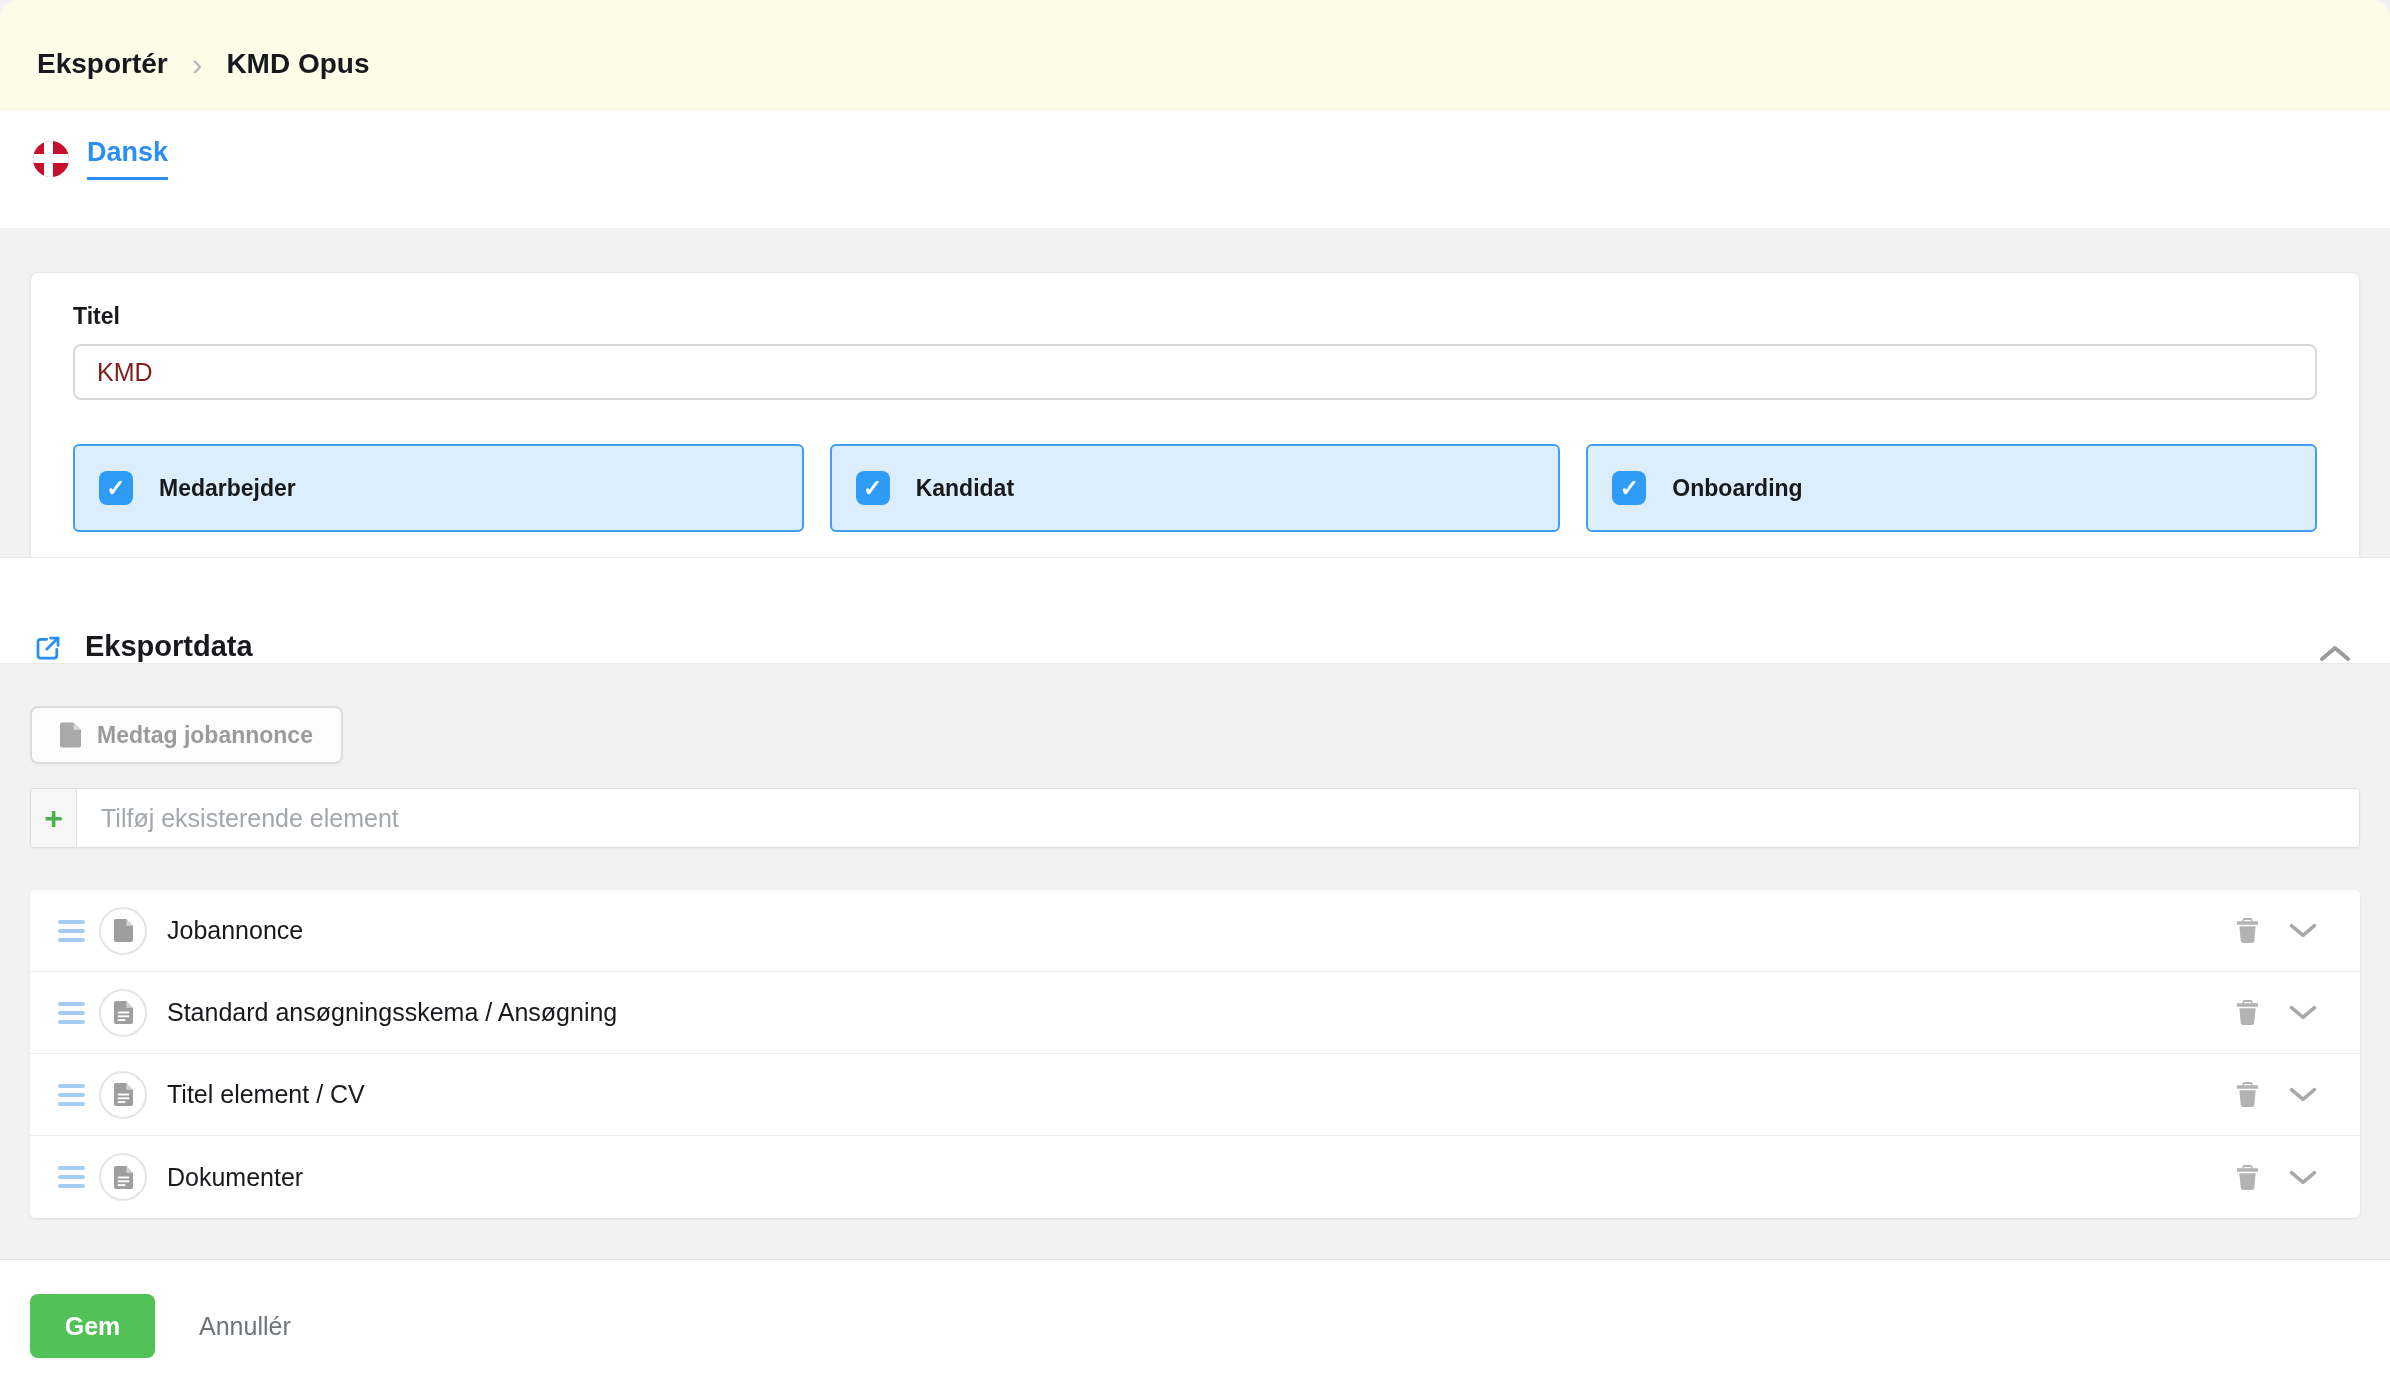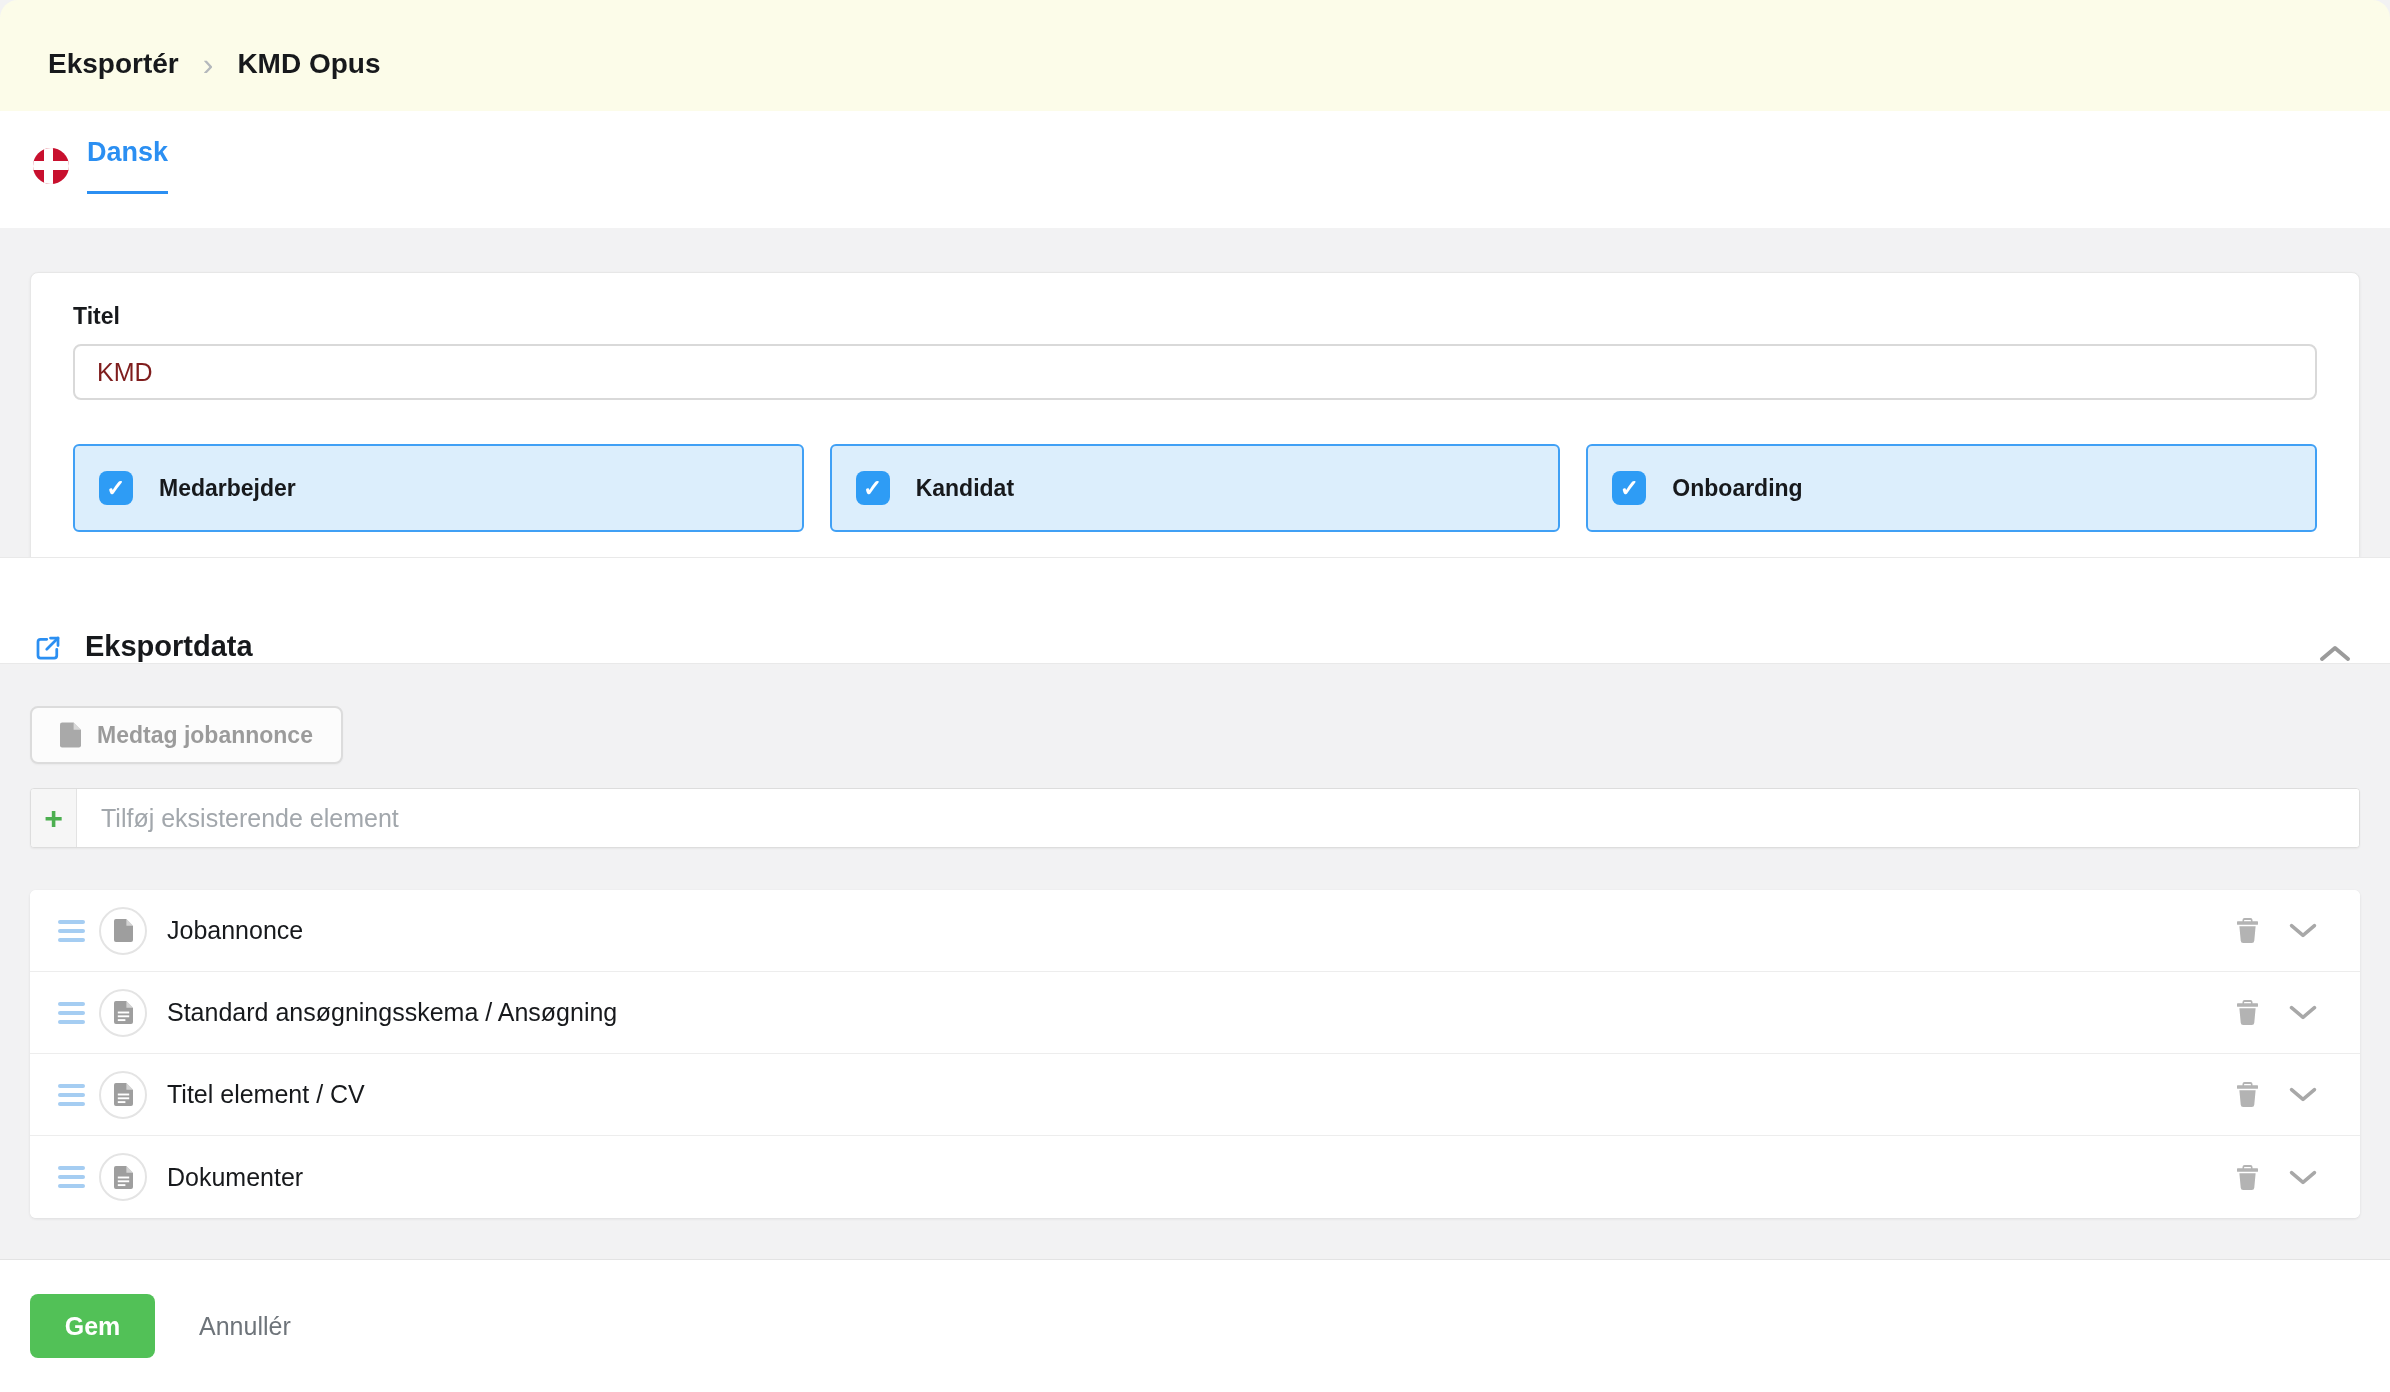--- a/index.html
+++ b/index.html
@@ -9,41 +9,41 @@
     background:#f2f2f3;
     position:relative;
     color:#17191c;
     overflow:hidden;
   }
 
   
   .banner {
     position:absolute; top:0; left:0; right:0; height:128px;
     background:#fcfce9; border-bottom:1px solid #e2e2d6;
-    display:flex; align-items:center; padding:0 48px;border-radius:18px;
+    display:flex; align-items:center; padding:0 37px;border-radius:18px;
   }
   .crumb { font-size:28px; font-weight:700; color:#17191c; }
   .crumb.link { cursor:pointer; }
   .crumb-sep { font-size:32px; color:#b4b8bc; margin:0 24px; font-weight:400; line-height:1; }
 
   
   .lang-row { position:absolute; top:111px; left:0; right:0; height:117px; background:#ffffff; }
   .lang-tab {
     position:absolute; left:33px; top:26px;
     display:flex; align-items:center; gap:18px; cursor:pointer;
   }
   .flag {
     width:36px; height:36px; border-radius:50%;
     background:#c8102e; position:relative; overflow:hidden; flex:0 0 auto;
   }
   .flag .h { position:absolute; left:0; right:0; top:13px; height:9px; background:#ffffff; }
   .flag .v { position:absolute; top:0; bottom:0; left:11px; width:9px; background:#ffffff; }
   .lang-label {
     color:#2b8ff2; font-size:27px; font-weight:700;
-    padding-bottom:23px; border-bottom:3px solid #2b8ff2;
+    padding-bottom:9px; border-bottom:3px solid #2b8ff2;
   }
 
   
   .card1 {
     position:absolute; left:30px; top:228px; width:2330px; height:300px;
     background:#fff; border:1px solid #e7e7e7; border-radius:8px;
     box-shadow:0 1px 3px rgba(0,0,0,0.06);
     padding:30px 42px;
     margin-top:44px;
   }

